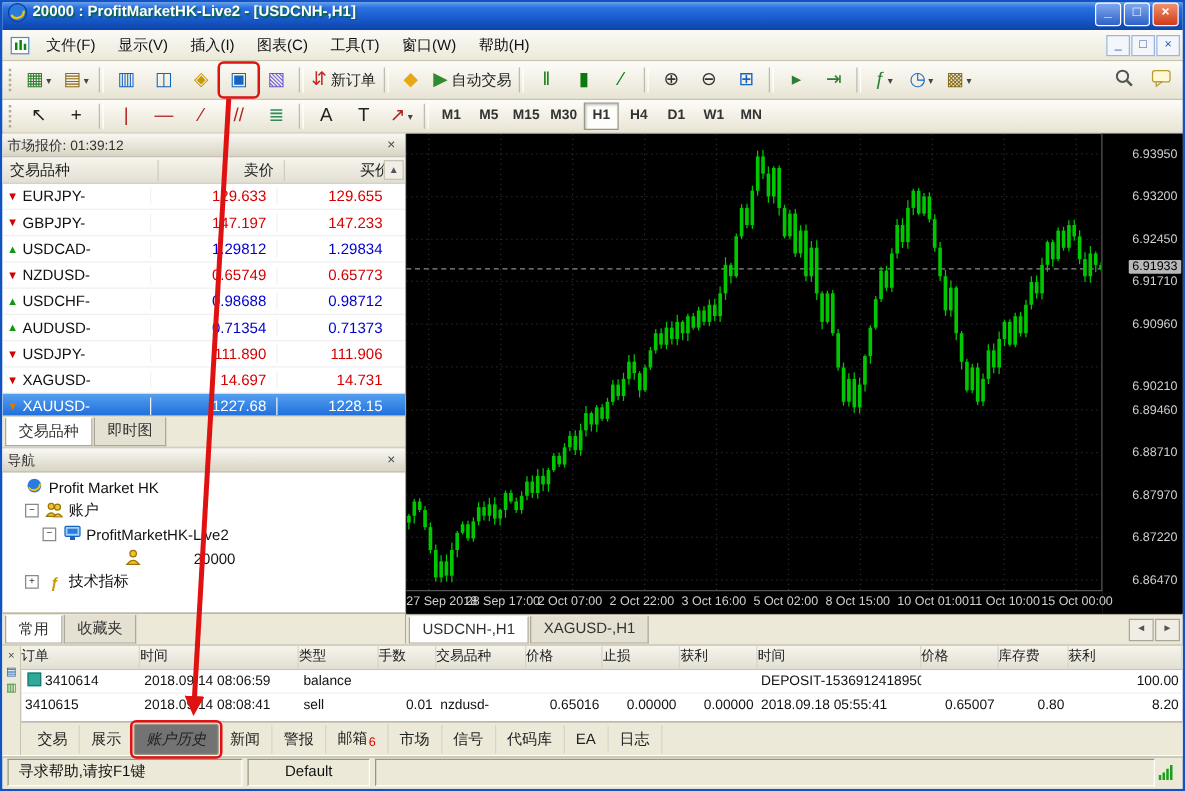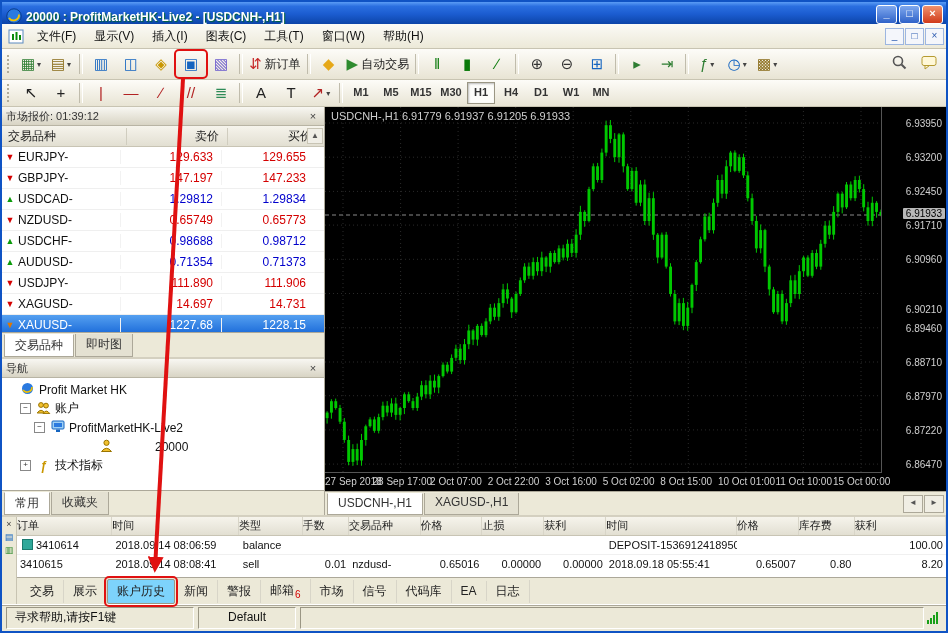--- a/index.html
+++ b/index.html
@@ -1,19 +1,19 @@
 <!DOCTYPE html>
 <html><head>
 <meta charset="utf-8">
 <style>
   html,body{margin:0;padding:0;overflow:hidden;background:#ece9d8;}
   body{width:948px;height:633px;font-family:"Liberation Sans","DejaVu Sans",sans-serif;font-size:12px;color:#111;}
   .window{position:relative;width:948px;height:633px;box-sizing:border-box;border:2px solid #0f53c4;display:flex;flex-direction:column;background:#ece9d8;}
   
-  .titlebar{height:22px;flex:0 0 22px;display:flex;align-items:flex-end;padding:0 3px;background:linear-gradient(180deg,#5a9cf5 0%,#2a6fe0 20%,#1b5cd0 55%,#0c44a8 100%);color:#fff;}
+  .titlebar{height:22px;flex:0 0 22px;display:flex;align-items:flex-start;padding:0 3px;background:linear-gradient(180deg,#5a9cf5 0%,#2a6fe0 20%,#1b5cd0 55%,#0c44a8 100%);color:#fff;}
   .titlebar .logo{width:16px;height:16px;margin:0 4px 0 1px;flex:0 0 auto;}
   .titlebar .title{flex:1;font-weight:bold;font-size:12px;text-shadow:1px 1px 1px #063;white-space:nowrap;overflow:hidden;}
   .winbtn{width:19px;height:17px;margin-left:2px;border:1px solid #fff;border-radius:3px;background:linear-gradient(180deg,#7fa8ee,#2f62c8);color:#fff;font-size:11px;line-height:15px;text-align:center;font-weight:bold;}
   .winbtn.close{background:linear-gradient(180deg,#f0926e,#d03a1a);}
   
   .menubar{height:24px;flex:0 0 24px;display:flex;align-items:center;background:linear-gradient(180deg,#fbfaf6,#ece9d8);border-bottom:1px solid #c8c4b2;padding:0 2px;}
   .menubar .docicon{width:16px;height:15px;margin:0 4px;}
   .menu-item{padding:3px 9px;cursor:default;}
   .mdi{margin-left:auto;display:flex;}
   .mdibtn{width:17px;height:15px;margin-left:1px;border:1px solid #9db6e0;background:#f4f6fb;color:#2a5ab0;font-size:10px;line-height:13px;text-align:center;}
@@ -83,21 +83,21 @@
   .term-strip .s{font-size:9px;color:#444;height:13px;}
   .term-main{flex:1;display:flex;flex-direction:column;min-width:0;}
   .t-head{height:18px;flex:0 0 18px;display:flex;background:linear-gradient(180deg,#f6f4ec,#e2dfd2);border-bottom:1px solid #c8c4b4;font-size:11px;color:#222;}
   .t-head .tc{line-height:17px;border-right:1px solid #d8d5c8;overflow:hidden;}
   .t-row{height:18px;flex:0 0 18px;display:flex;font-size:11px;align-items:center;}
   .t-row .tc{line-height:17px;overflow:hidden;white-space:nowrap;padding:0 3px;box-sizing:border-box;}
   .t-partial{flex:1;overflow:hidden;border-top:1px solid #f0f0f0;}
   .t-ic{display:inline-block;width:9px;height:9px;background:#2fa89a;border:1px solid #1a7a6e;margin:0 3px 0 2px;vertical-align:-1px;}
   .term-tabs{height:26px;flex:0 0 26px;display:flex;align-items:center;background:#ece9d8;border-top:1px solid #aca899;padding:0 4px;}
   .term-tab{padding:3px 9px;font-size:12px;color:#222;border-right:1px solid #d8d5c8;position:relative;}
-  .term-tab.active{background:#7dd3fc;border:1px solid #9a9684;border-radius:2px;}
+  .term-tab.active{background:#737373;border:1px solid #9a9684;border-radius:2px;font-style:italic;}
   .term-tab .badge{color:#d40000;font-size:10px;vertical-align:sub;margin-left:1px;}
   .annotated{outline:2px solid #e01111;outline-offset:1px;}
   
   .statusbar{flex:0 0 26px;display:flex;align-items:center;background:#ece9d8;border-top:1px solid #fff;box-shadow:inset 0 1px 0 #aca899;padding:0 2px;font-size:12px;}
   .scell{border:1px solid;border-color:#9a9684 #fff #fff #9a9684;padding:2px 8px;margin:0 2px;height:16px;line-height:15px;background:#ece9d8;white-space:nowrap;}
   .sig{margin-left:auto;margin-right:6px;display:flex;align-items:flex-end;height:12px;}
   .sig span{display:inline-block;width:2px;margin-left:1px;background:#18a018;}
   
   .annot{position:absolute;left:0;top:0;z-index:50;pointer-events:none;}
 </style>
@@ -412,21 +412,20 @@
         <div class="tabs" id="nav-tabs">
             <span class="tab active">常用</span>
             <span class="tab">收藏夹</span>
           </div>
       </div>
 
     </div>
 
     <div class="chartcol">
       <div class="chartwrap">
-        <div class="ohlc">USDCNH-,H1   6.91779 6.91937 6.91205 6.91933</div>
         <svg id="plot" width="558" height="374" viewBox="0 0 558 374">
             <rect x="0" y="0" width="558" height="374" fill="#000000"></rect>
             <line x1="0" y1="16.0" x2="558" y2="16.0" stroke="#2a2a2a" stroke-dasharray="1,3"></line>
             <line x1="0" y1="50.2" x2="558" y2="50.2" stroke="#2a2a2a" stroke-dasharray="1,3"></line>
             <line x1="0" y1="84.4" x2="558" y2="84.4" stroke="#2a2a2a" stroke-dasharray="1,3"></line>
             <line x1="0" y1="118.1" x2="558" y2="118.1" stroke="#2a2a2a" stroke-dasharray="1,3"></line>
             <line x1="0" y1="152.3" x2="558" y2="152.3" stroke="#2a2a2a" stroke-dasharray="1,3"></line>
             <line x1="0" y1="186.5" x2="558" y2="186.5" stroke="#2a2a2a" stroke-dasharray="1,3"></line>
             <line x1="0" y1="220.8" x2="558" y2="220.8" stroke="#2a2a2a" stroke-dasharray="1,3"></line>
             <line x1="0" y1="255.0" x2="558" y2="255.0" stroke="#2a2a2a" stroke-dasharray="1,3"></line>

